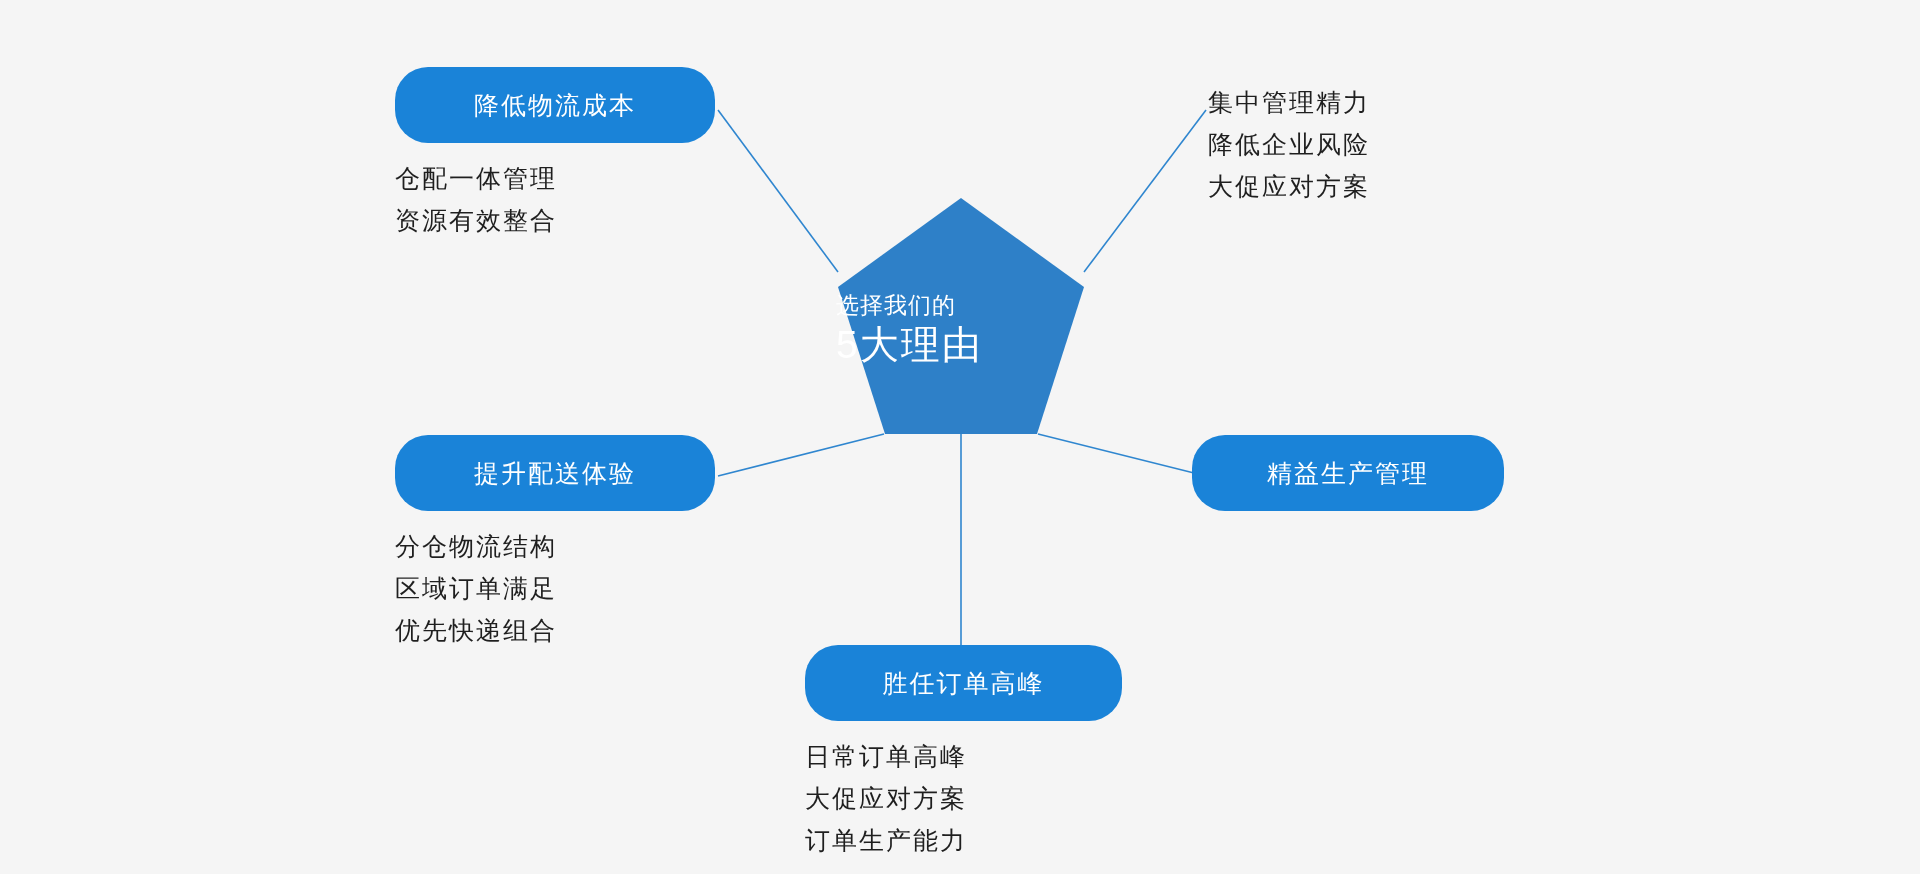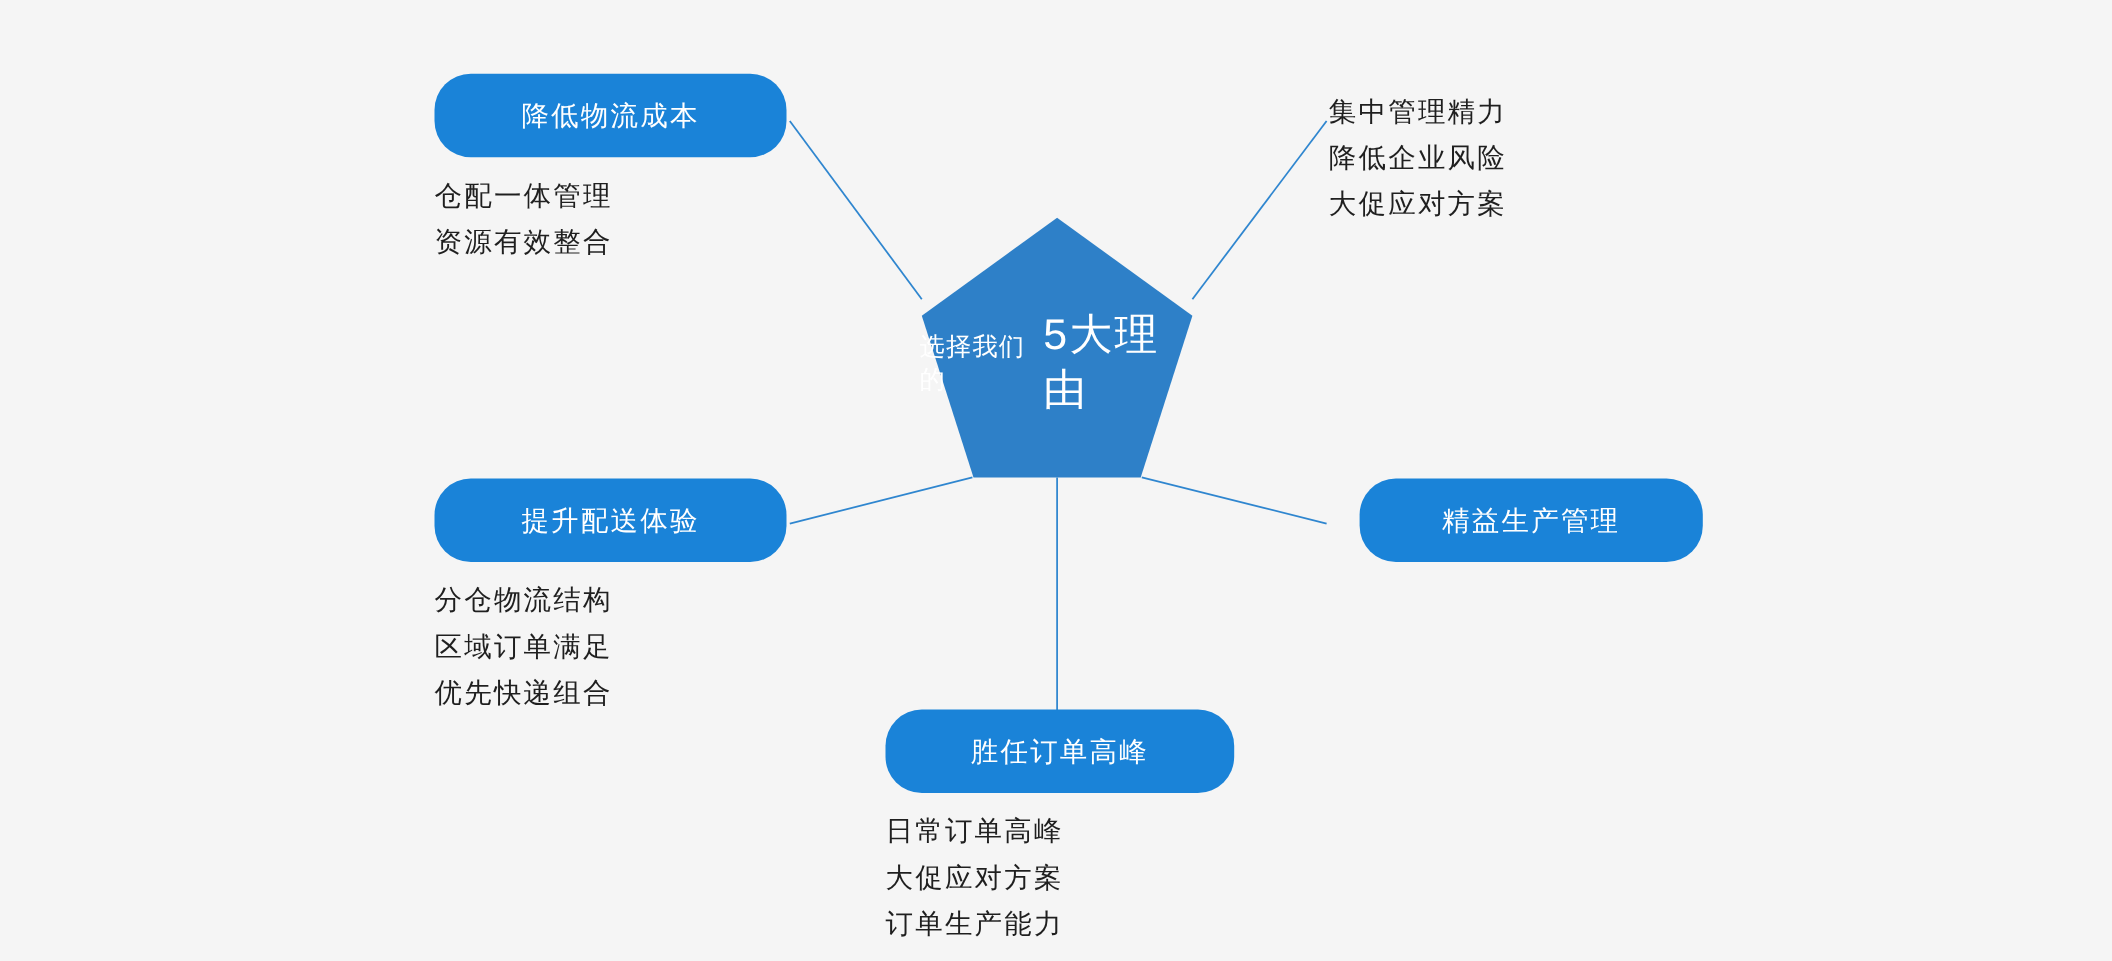--- a/index.html
+++ b/index.html
@@ -39,22 +39,22 @@
     left: 0;
     top: 0;
   }
   .center-label {
     position: absolute;
     left: 0;
     top: 0;
     width: 250px;
     height: 242px;
     display: flex;
-    flex-direction: row;
-    align-items: center;
+    flex-direction: column;
+    align-items: flex-start;
     justify-content: center;
     color: #ffffff;
     letter-spacing: 1px;
     padding-top: 26px;
     box-sizing: border-box;
   }
   .center-label .line1 {
     font-size: 23px;
     line-height: 30px;
     font-weight: 400;
@@ -89,21 +89,21 @@
     font-size: 25px;
     line-height: 42px;
     letter-spacing: 2px;
   }
   .sub div { white-space: nowrap; }
 
   
   #branch-lower-logistics-cost { left: 395px;  top: 67px;  width: 320px; }
   #branch-save-management      { left: 1208px; top: 67px;  width: 312px; }
   #branch-delivery-experience  { left: 395px;  top: 435px; width: 320px; }
-  #branch-lean-production      { left: 1236px; top: 435px; width: 312px; }
+  #branch-lean-production      { left: 1192px; top: 435px; width: 312px; }
   #branch-order-peak           { left: 805px;  top: 645px; width: 317px; }
 </style>
 </head>
 <body>
 
 <div id="stage">
 
   <svg id="connectors" viewBox="0 0 1920 874" width="1920" height="874">
     <line x1="838" y1="272" x2="718" y2="110" stroke="#2f86cf" stroke-width="1.6"></line>
     <line x1="1084" y1="272" x2="1206" y2="110" stroke="#2f86cf" stroke-width="1.6"></line>

